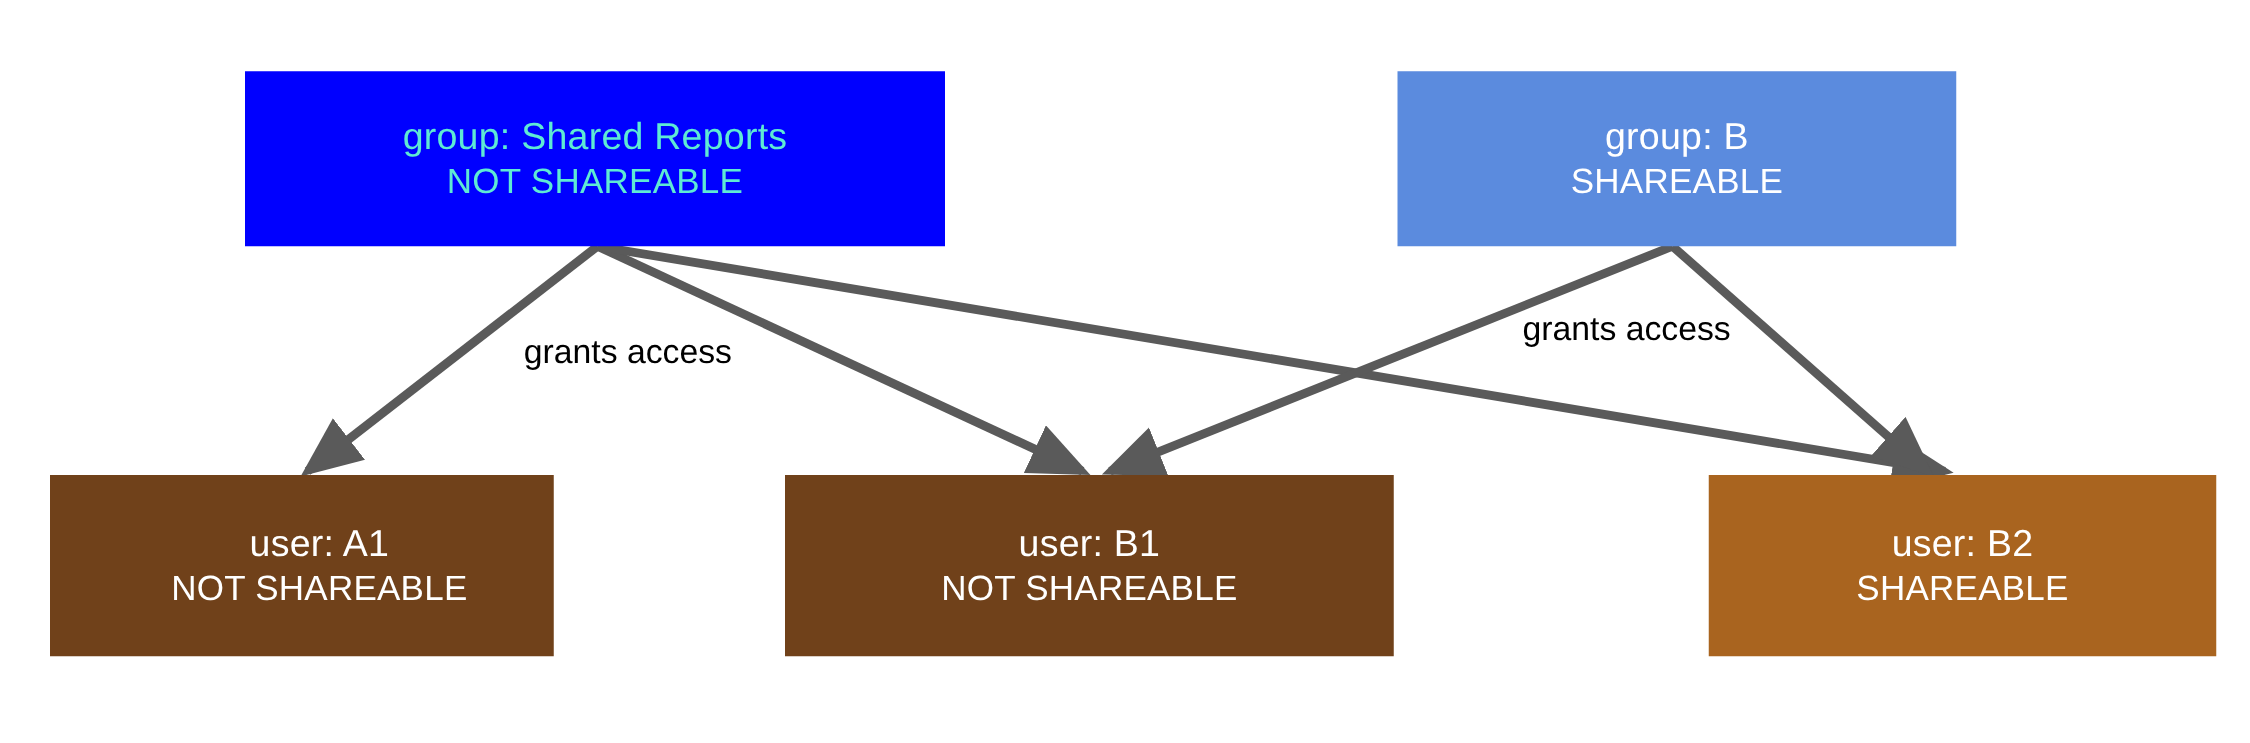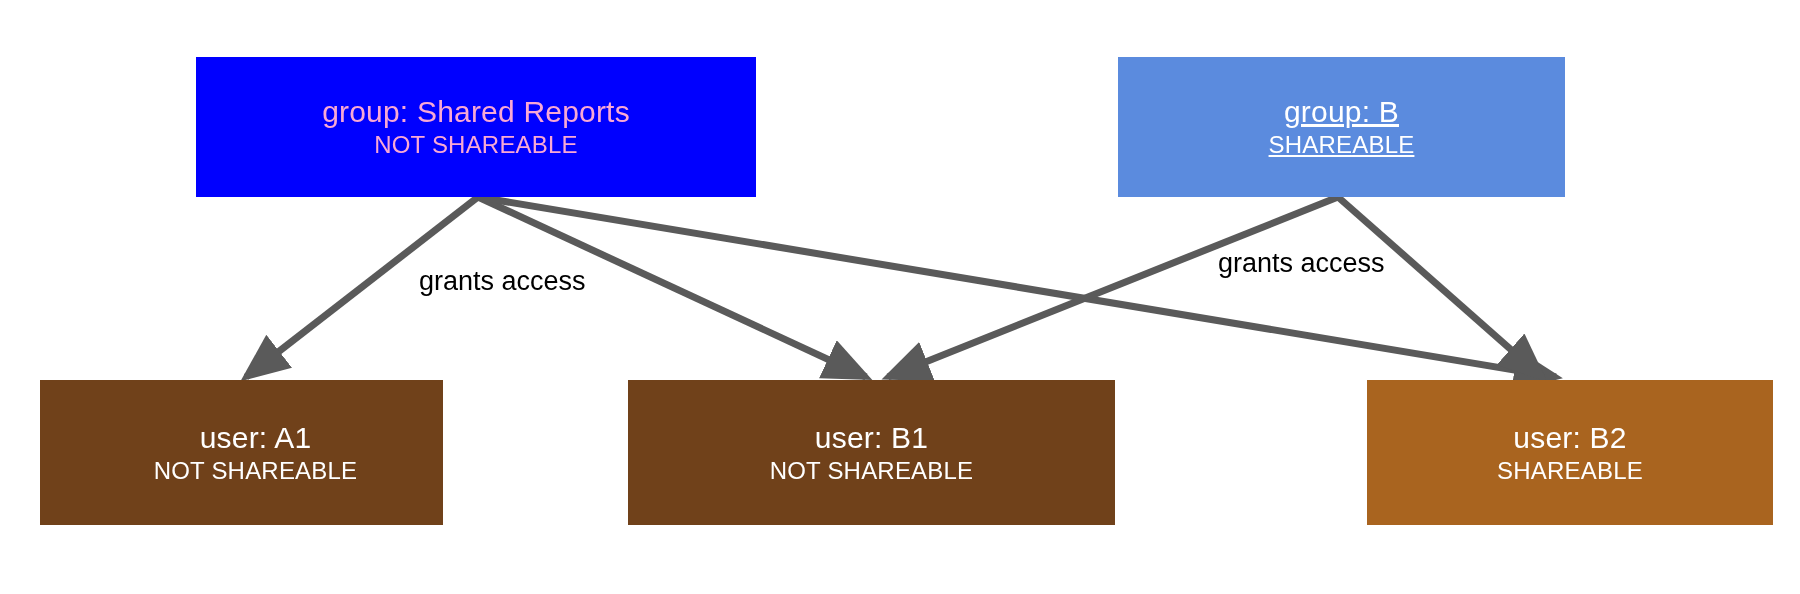--- a/index.html
+++ b/index.html
@@ -35,21 +35,21 @@
     color: #ffffff;
     text-align: center;
     line-height: 1.0;
   }
   .node-title {
     font-size: 30px;
     letter-spacing: 0.2px;
     white-space: nowrap;
   }
   .node-sub {
-    font-size: 24px;
+    font-size: 28px;
     letter-spacing: 0.2px;
     white-space: nowrap;
     margin-top: 6px;
   }
   .group-node .node-title { font-size: 30px; }
   .user-node .node-title { font-size: 30px; }
 
   .edge-label {
     position: absolute;
     font-size: 27px;
@@ -72,25 +72,25 @@
     <g id="edge-paths">
         <line x1="478" y1="197" x2="246" y2="377" stroke="#5a5a5a" stroke-width="7" marker-end="url(#arrowhead)"></line>
         <line x1="478" y1="197" x2="866" y2="377" stroke="#5a5a5a" stroke-width="7" marker-end="url(#arrowhead)"></line>
         <line x1="478" y1="197" x2="1556" y2="377" stroke="#5a5a5a" stroke-width="7" marker-end="url(#arrowhead)"></line>
         <line x1="1338" y1="197" x2="888" y2="377" stroke="#5a5a5a" stroke-width="7" marker-end="url(#arrowhead)"></line>
         <line x1="1338" y1="197" x2="1542" y2="377" stroke="#5a5a5a" stroke-width="7" marker-end="url(#arrowhead)"></line>
       </g>
   </svg>
 
   <div id="node-layer">
-      <div class="node group-node" style="left: 196px; top: 57px; width: 560px; height: 140px; background: rgb(0, 0, 255); color: #f9a8d4;">
+      <div class="node group-node" style="left: 196px; top: 57px; width: 560px; height: 140px; background: rgb(0, 0, 255); color: #5eead4;">
         <div class="node-title">group: Shared Reports</div>
         <div class="node-sub">NOT SHAREABLE</div>
       </div>
-      <div class="node group-node" style="left: 1118px; top: 57px; width: 447px; height: 140px; background: rgb(91, 139, 222); color: rgb(255, 255, 255); text-decoration: underline;">
+      <div class="node group-node" style="left: 1118px; top: 57px; width: 447px; height: 140px; background: rgb(91, 139, 222); color: rgb(255, 255, 255);">
         <div class="node-title">group: B</div>
         <div class="node-sub">SHAREABLE</div>
       </div>
       <div class="node user-node" style="left: 40px; top: 380px; width: 403px; height: 145px; background: rgb(112, 65, 26); color: rgb(255, 255, 255); padding-left: 28px;">
         <div class="node-title">user: A1</div>
         <div class="node-sub">NOT SHAREABLE</div>
       </div>
       <div class="node user-node" style="left: 628px; top: 380px; width: 487px; height: 145px; background: rgb(112, 65, 26); color: rgb(255, 255, 255); text-align: right;">
         <div class="node-title">user: B1</div>
         <div class="node-sub">NOT SHAREABLE</div>

